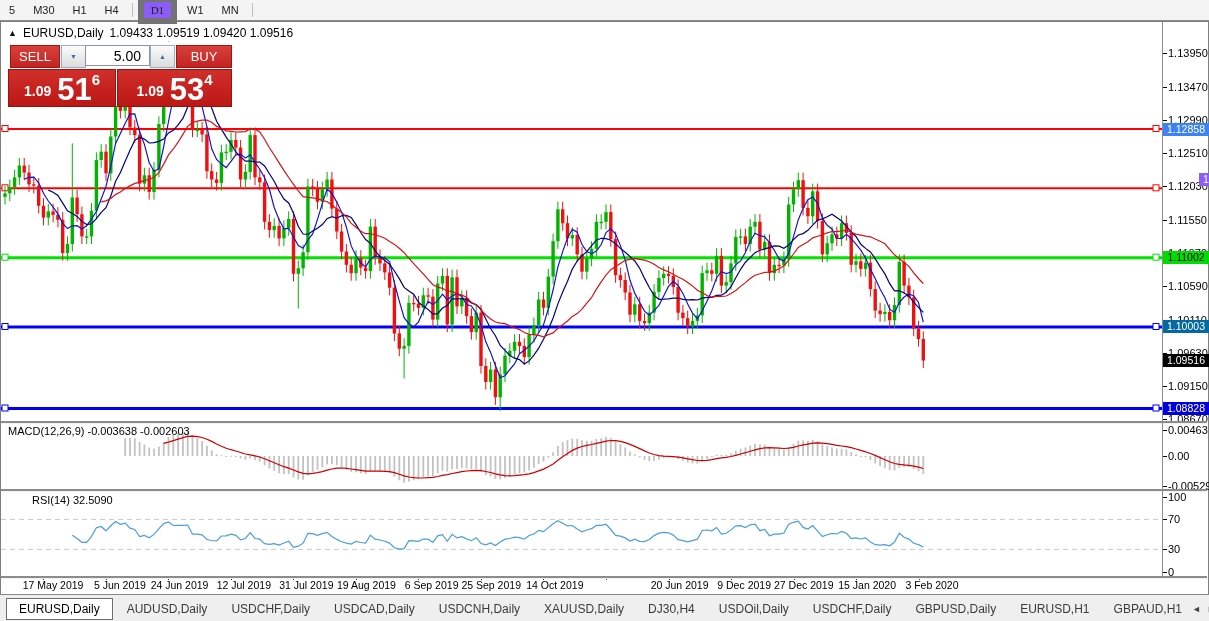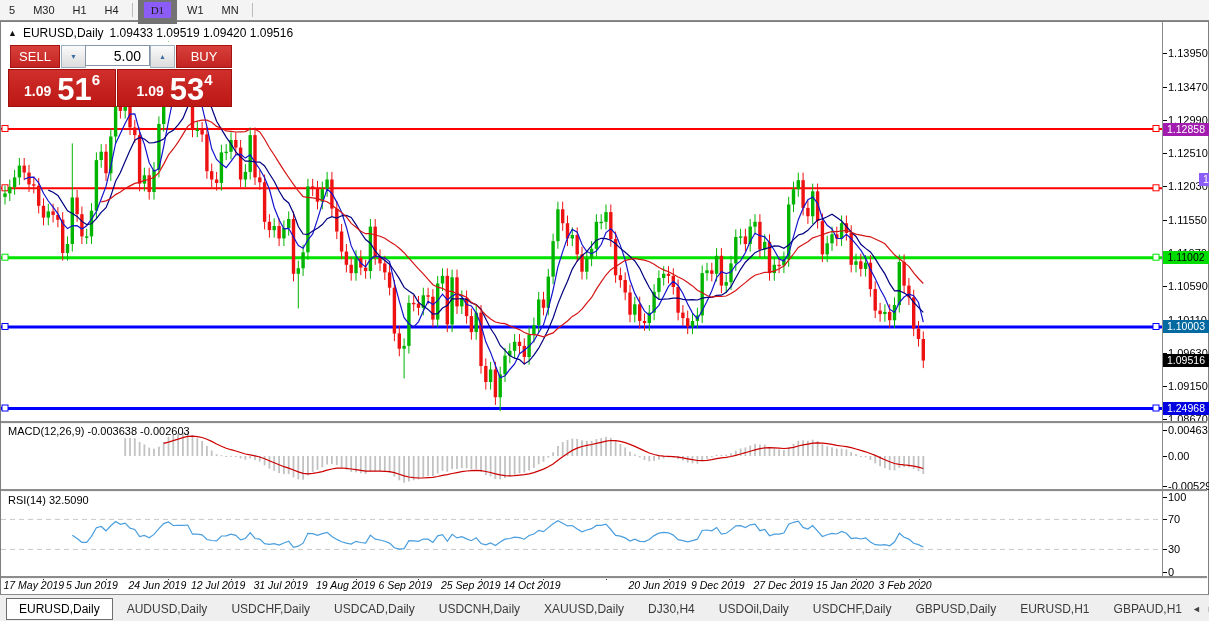--- a/index.html
+++ b/index.html
@@ -30,21 +30,21 @@
   .big-box .frac{font-size:14px;font-weight:bold;margin:0 6px 4px 0;}
   .big-box .big{font-size:31px;font-weight:bold;line-height:26px;}
   .big-box .sup{font-size:15px;font-weight:bold;align-self:flex-start;margin-top:1px;}
   
   .h-div{left:1px;width:1206px;height:2px;background:#8c8c8c;border-bottom:1px solid #f2f2f2;z-index:4;}
   #v-axis-line{left:1162px;top:22px;width:1px;height:555px;background:#8c8c8c;z-index:4;}
   
   .px-label{left:1168px;width:60px;font-size:11px;color:#000;z-index:3;}
   .px-tick{left:1163px;width:4px;height:1px;background:#000;z-index:3;}
   .px-box{left:1163px;width:46px;height:13px;font-size:10.5px;line-height:13px;text-align:center;z-index:5;}
-  .date-label{font-size:10.5px;color:#000;width:80px;text-align:left;z-index:3;font-style:italic;}
+  .date-label{font-size:10.5px;color:#000;width:80px;text-align:right;z-index:3;}
   .ind-label{font-size:11px;color:#000;z-index:5;left:8px;}
   
   #tabbar{left:0;top:594px;width:1209px;height:27px;background:#efefef;border-top:1px solid #8a8a8a;
           display:flex;align-items:center;z-index:6;}
   .tab{font-size:12px;color:#3b3b3b;padding:4px 10px;white-space:nowrap;cursor:default;}
   .tab.active{background:#fff;border:1px solid #6e6e6e;color:#000;margin-left:6px;padding:3px 12px;}
   .tab-sep{width:1px;height:13px;background:#aaa;margin:0 2px;}
   .tab-arrows{margin-left:auto;display:flex;gap:6px;padding-right:6px;}
   .tab-arrow{font-size:9px;color:#444;cursor:default;}
   svg{position:absolute;z-index:2;}
@@ -691,21 +691,21 @@
     <span class="big">53</span>
     <span class="sup">4</span>
   </div>
 
   <div class="abs h-div" style="top:421px;"></div>
   <div class="abs h-div" style="top:489px;"></div>
   <div class="abs h-div" style="top:576px;"></div>
   <div id="v-axis-line" class="abs"></div>
 
   <div class="abs ind-label" style="top:425px;">MACD(12,26,9) -0.003638 -0.002603</div>
-  <div class="abs ind-label" style="top:494px;">RSI(14) 32.5090</div>
+  <div class="abs ind-label" style="top:494px;margin-left:24px;">RSI(14) 32.5090</div>
 
   <div id="axis-layer">
       <div class="abs px-tick" style="top:53px;"></div>
       <div class="abs px-label" style="top:47px;">1.13950</div>
       <div class="abs px-tick" style="top:87px;"></div>
       <div class="abs px-label" style="top:81px;">1.13470</div>
       <div class="abs px-tick" style="top:120px;"></div>
       <div class="abs px-label" style="top:114px;">1.12990</div>
       <div class="abs px-tick" style="top:153px;"></div>
       <div class="abs px-label" style="top:147px;">1.12510</div>
@@ -718,25 +718,25 @@
       <div class="abs px-tick" style="top:286px;"></div>
       <div class="abs px-label" style="top:280px;">1.10590</div>
       <div class="abs px-tick" style="top:320px;"></div>
       <div class="abs px-label" style="top:314px;">1.10110</div>
       <div class="abs px-tick" style="top:353px;"></div>
       <div class="abs px-label" style="top:347px;">1.09630</div>
       <div class="abs px-tick" style="top:386px;"></div>
       <div class="abs px-label" style="top:380px;">1.09150</div>
       <div class="abs px-tick" style="top:419px;"></div>
       <div class="abs px-label" style="top:413px;">1.08670</div>
-      <div class="abs px-box" style="top:123px;background:#a21caf;color:#ffffff;">1.12858</div>
+      <div class="abs px-box" style="top:123px;background:#3b82f6;color:#ffffff;">1.12858</div>
       <div class="abs px-box" style="top:173px;background:#8b5cf6;color:#ffffff;margin-left:36px;">1.12003</div>
       <div class="abs px-box" style="top:251px;background:#00dd00;color:#000000;">1.11002</div>
       <div class="abs px-box" style="top:320px;background:#0369a1;color:#ffffff;">1.10003</div>
-      <div class="abs px-box" style="top:402px;background:#0000e0;color:#ffffff;">1.24968</div>
+      <div class="abs px-box" style="top:402px;background:#0000e0;color:#ffffff;">1.08828</div>
       <div class="abs px-box" style="top:354px;background:#000000;color:#ffffff;">1.09516</div>
       <div class="abs px-tick" style="top:430px;"></div>
       <div class="abs px-label" style="top:424px;">0.00463</div>
       <div class="abs px-tick" style="top:456px;"></div>
       <div class="abs px-label" style="top:450px;">0.00</div>
       <div class="abs px-tick" style="top:486px;"></div>
       <div class="abs px-label" style="top:480px;">-0.005299</div>
       <div class="abs px-tick" style="top:497px;"></div>
       <div class="abs px-label" style="top:491px;">100</div>
       <div class="abs px-tick" style="top:519px;"></div>

